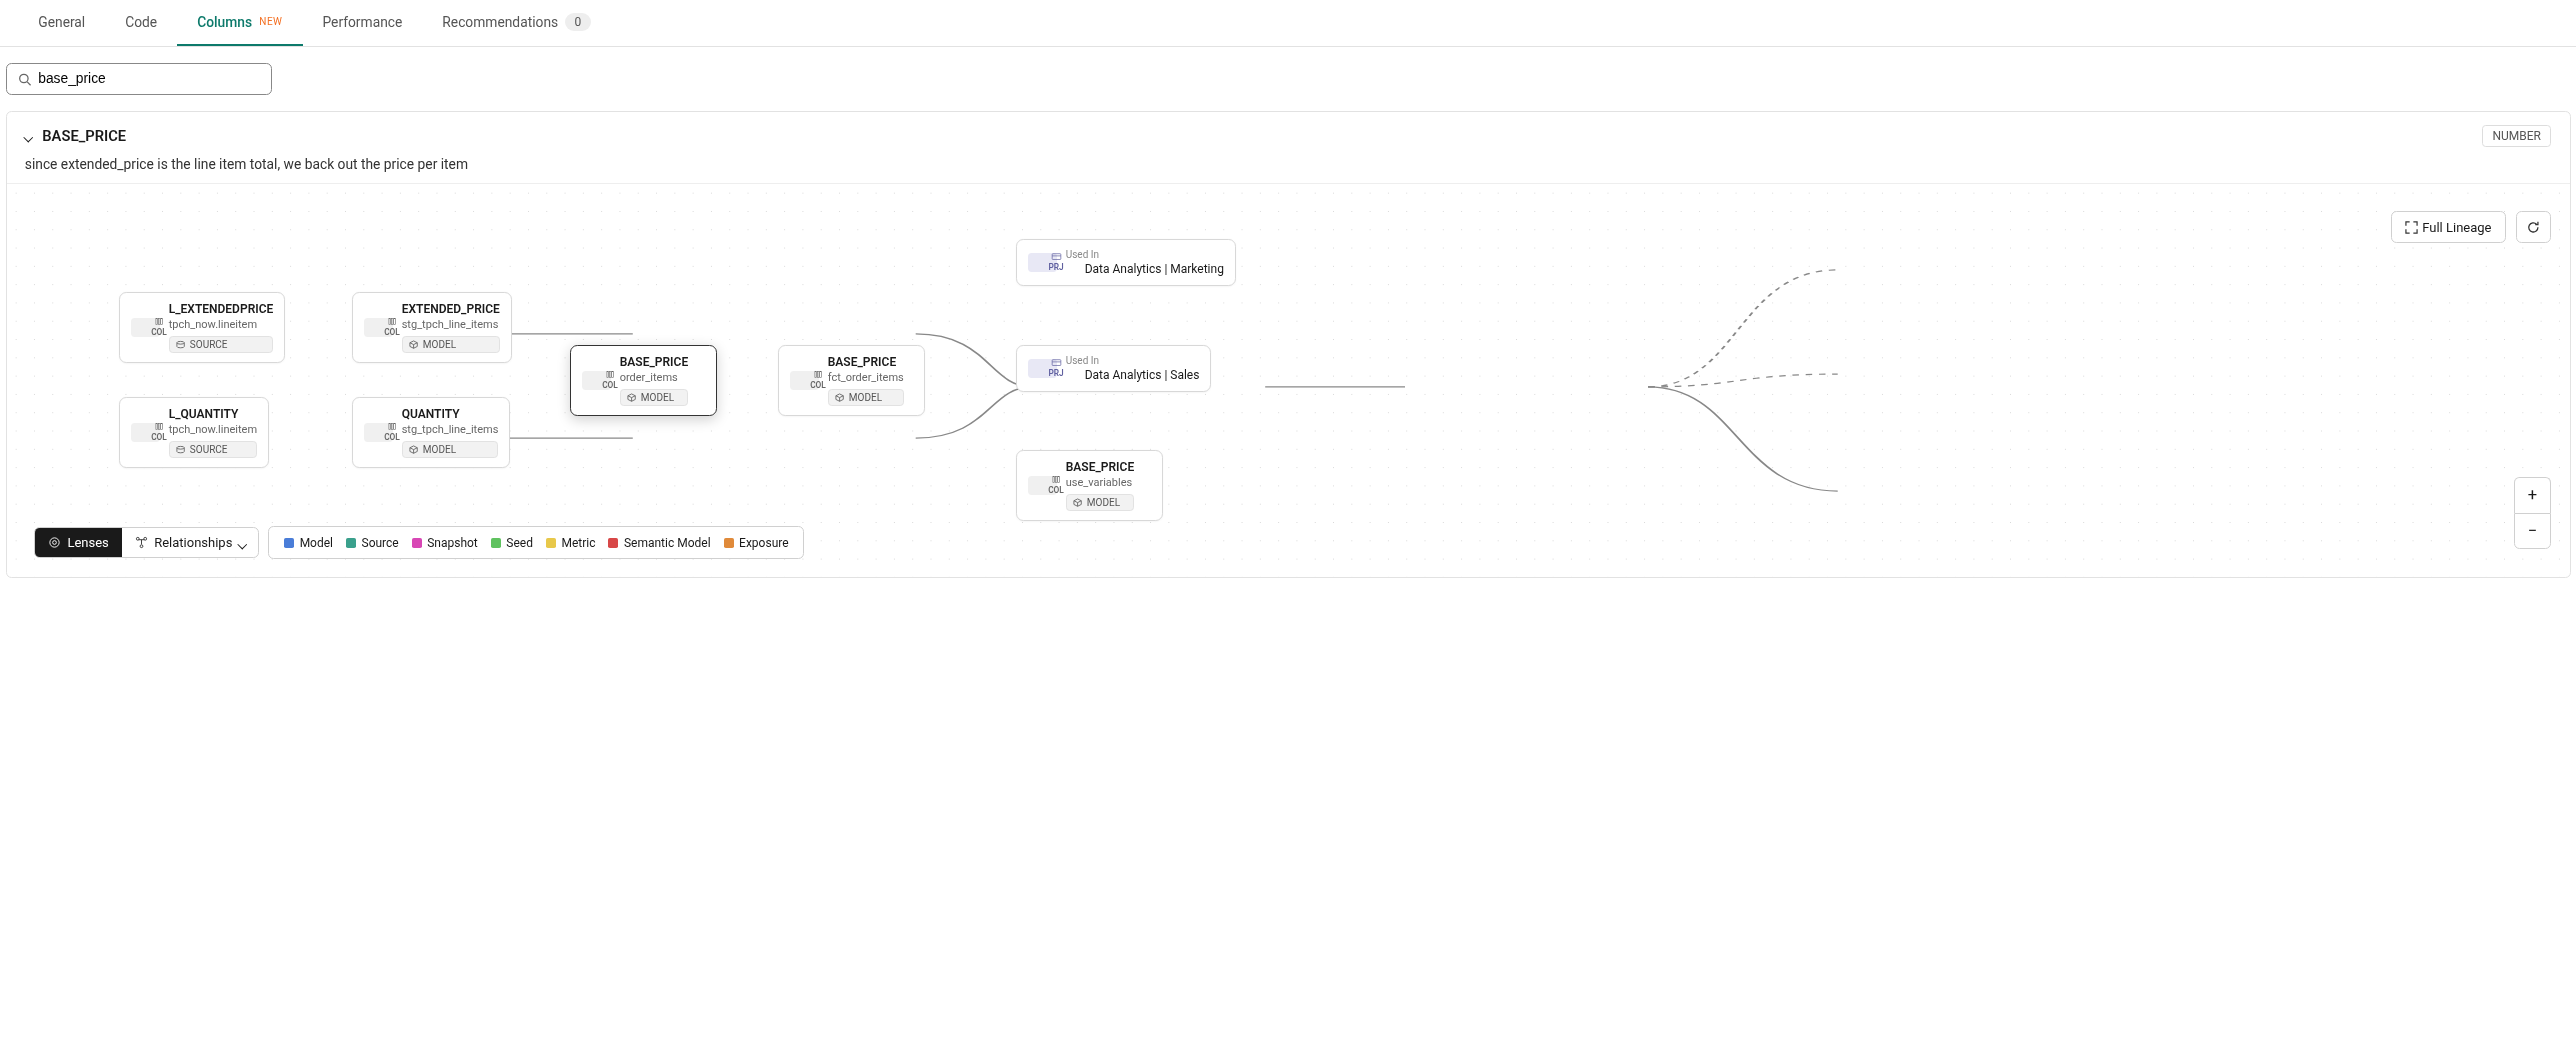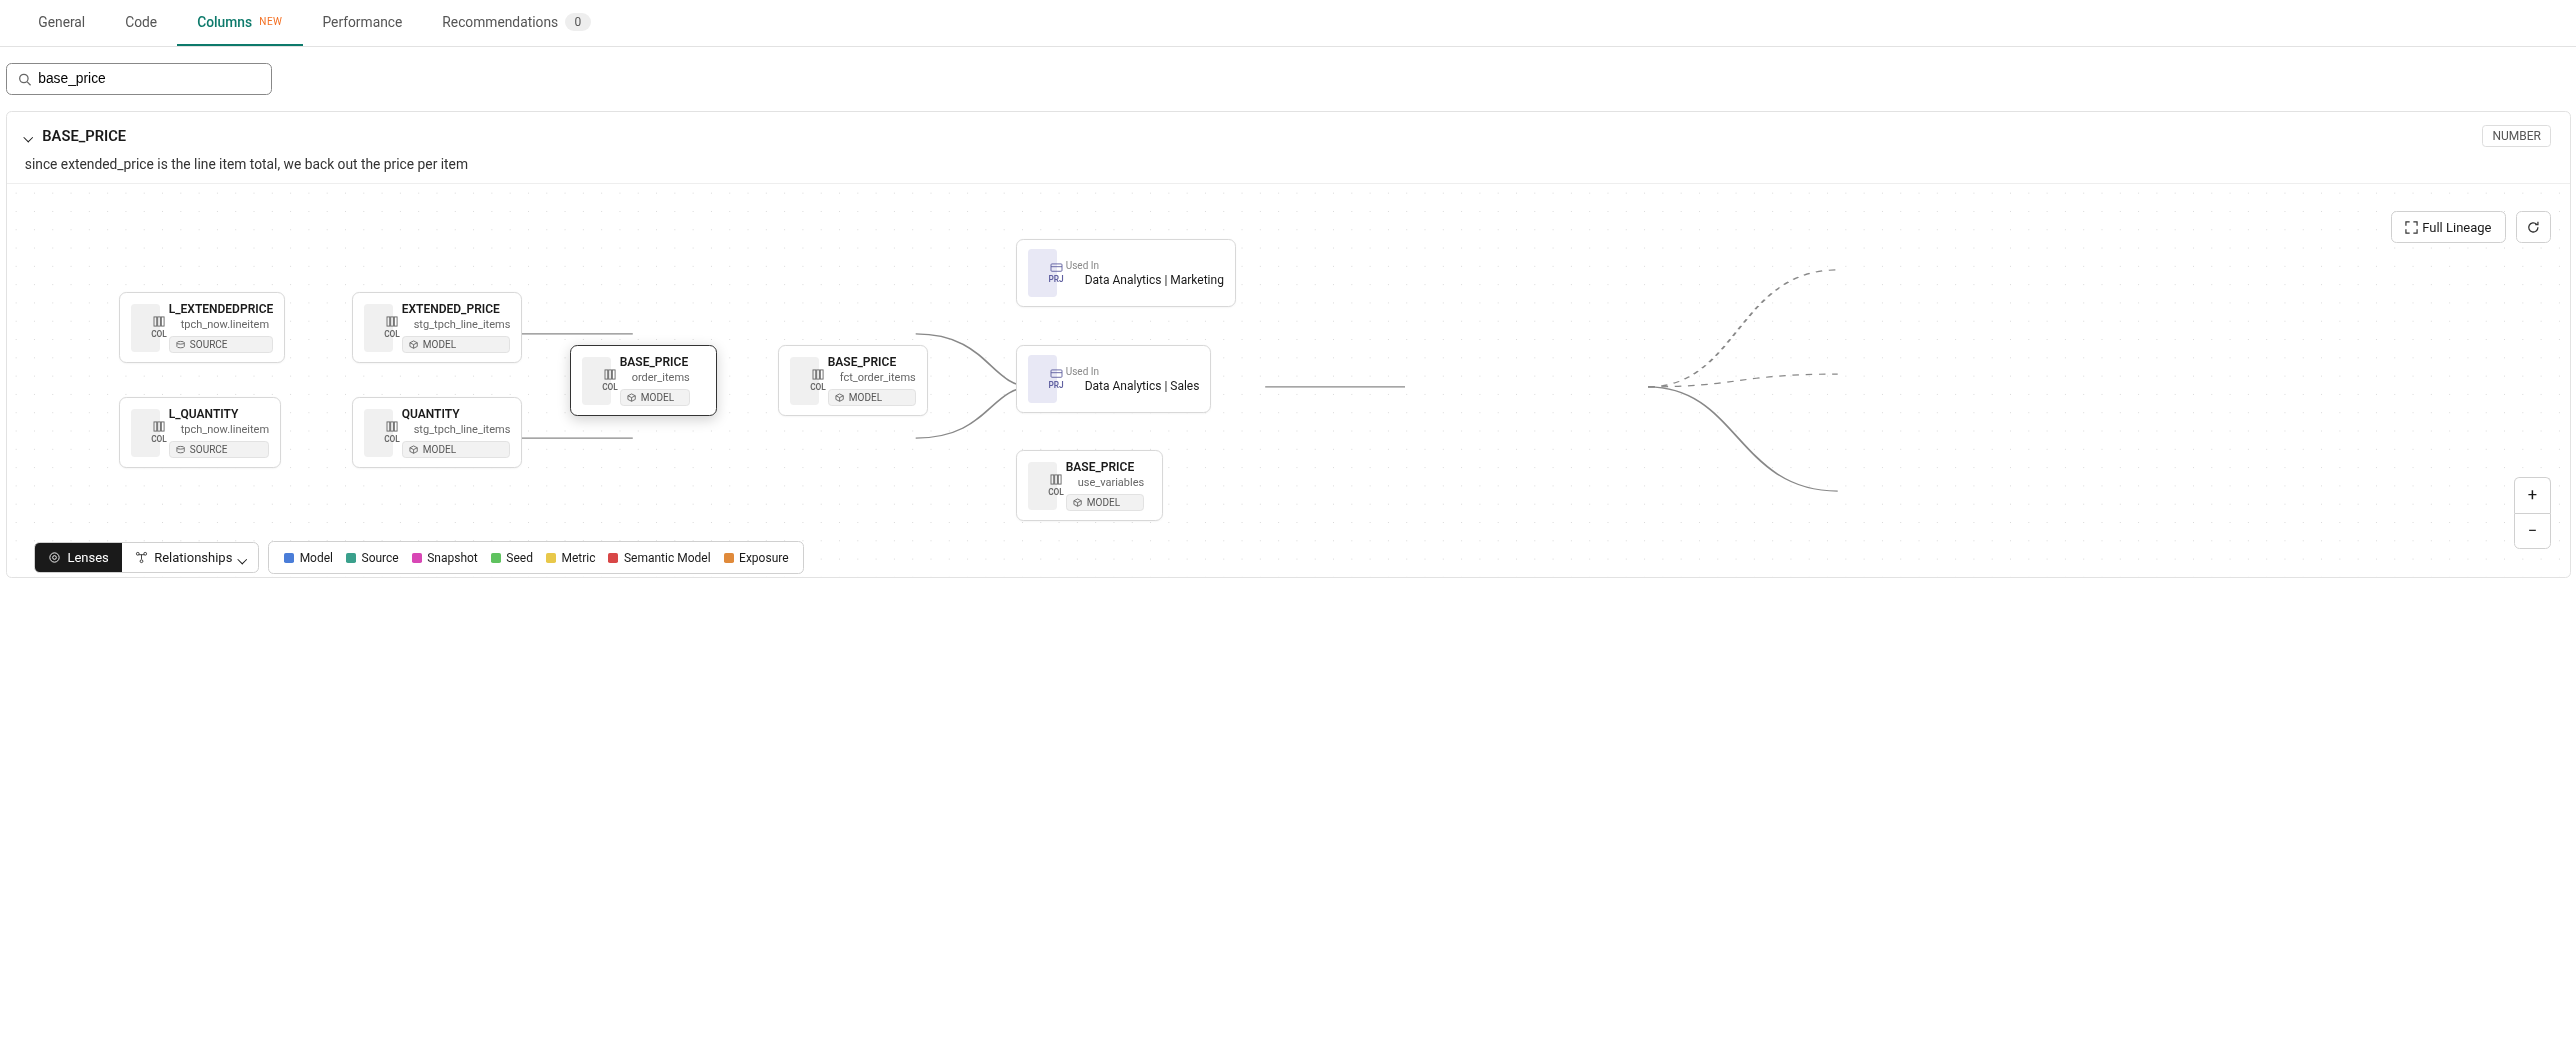--- a/index.html
+++ b/index.html
@@ -24,40 +24,40 @@
 .type-badge { font-size: 12px; color: #555; border: 0.9px solid #ddd; border-radius: 3.7px; padding: 2.8px 9.2px; }
 .panel-desc { padding: 3.7px 18.3px 11px; font-size: 13.8px; color: #333; }
 
 
 .canvas-wrap { position: relative; height: 394px; background-image: radial-gradient(#d8d8d8 0.9px, transparent 0.9px); background-size: 18.3px 18.3px; border-top: 0.9px solid #eee; }
 .canvas-svg { position: absolute; inset: 0; width: 100%; height: 100%; pointer-events: none; }
 
 
 .node { position: absolute; background: #fff; border: 0.9px solid #d8d8d8; border-radius: 7.3px; padding: 9.2px 11px; display: flex; align-items: center; gap: 9.2px; min-width: 147px; box-shadow: 0 0.9px 1.8px rgba(0,0,0,0.04); }
 .node.selected { border: 1.8px solid #333; box-shadow: 0 3.7px 13px rgba(0,0,0,0.18); }
-.node-icon { width: 29px; height: 48px; background: #f0f0f0; border-radius: 3.7px; font-size: 8.3px; font-weight: 600; color: #666; display: flex; flex-direction: column; align-items: center; justify-content: center; gap: 1.8px; padding-left: 28px; }
+.node-icon { width: 29px; height: 19px; background: #f0f0f0; border-radius: 3.7px; font-size: 8.3px; font-weight: 600; color: #666; display: flex; flex-direction: column; align-items: center; justify-content: center; gap: 1.8px; padding-left: 28px; }
 .node-icon.prj { background: #e8e8f5; color: #6060a0; }
 .node-body { display: flex; flex-direction: column; gap: 1.8px; }
 .node-name { font-size: 12px; font-weight: 600; }
-.node-sub { font-size: 11px; color: #666; margin-left: 12px; }
+.node-sub { font-size: 11px; color: #666; }
 .node-kind { display: inline-flex; align-items: center; gap: 4.6px; font-size: 10px; color: #555; background: #f2f2f2; border: 0.9px solid #e2e2e2; border-radius: 3.7px; padding: 1.8px 6.4px; margin-top: 3.7px; }
 .node-usedin { font-size: 10px; color: #888; }
 .node-proj { font-size: 12px; padding-left: 19px; }
 
 
 .ctrl-btn { position: absolute; background: #fff; border: 0.9px solid #d0d0d0; border-radius: 5.5px; padding: 7.3px 13px; font-size: 13px; display: flex; align-items: center; gap: 4px; cursor: pointer; }
 .full-lineage { top: 27.5px; right: 64px; }
 .refresh { top: 27.5px; right: 18.3px; padding: 7.3px 9.2px; }
 .zoom-group { position: absolute; right: 18.3px; bottom: 27.5px; display: flex; flex-direction: column; }
 .zoom-group .ctrl-btn { position: static; border-radius: 0; padding: 9.2px 13px; font-size: 16.5px; line-height: 1; }
 .zoom-group .ctrl-btn:first-child { border-radius: 5.5px 5.5px 0 0; border-bottom: none; }
 .zoom-group .ctrl-btn:last-child { border-radius: 0 0 5.5px 5.5px; }
 
 
-.footer-controls { position: absolute; bottom: 3px; left: 27.5px; display: flex; gap: 9.2px; align-items: center; }
+.footer-controls { position: absolute; bottom: 18px; left: 27.5px; display: flex; gap: 9.2px; align-items: center; }
 .lenses-grp { display: flex; border: 0.9px solid #d0d0d0; border-radius: 5.5px; overflow: hidden; background: #fff; }
 .lenses-btn { background: #1a1a1a; color: #fff; padding: 7.3px 13px; display: flex; align-items: center; gap: 6.4px; cursor: pointer; font-size: 13px; }
 .rel-btn { padding: 7.3px 13px; display: flex; align-items: center; gap: 6.4px; cursor: pointer; font-size: 13px; }
 .legend { display: flex; gap: 13px; border: 0.9px solid #d0d0d0; border-radius: 5.5px; padding: 8.3px 14.7px; background: #fff; }
 .legend-item { display: flex; align-items: center; gap: 5.5px; font-size: 12px; }
 .sw { width: 10px; height: 10px; border-radius: 1.8px; }
 
 .chev::before { content: ""; display: inline-block; width: 5.5px; height: 5.5px; border-right: 1.4px solid currentColor; border-bottom: 1.4px solid currentColor; transform: rotate(45deg); }
 </style>
 </head>

